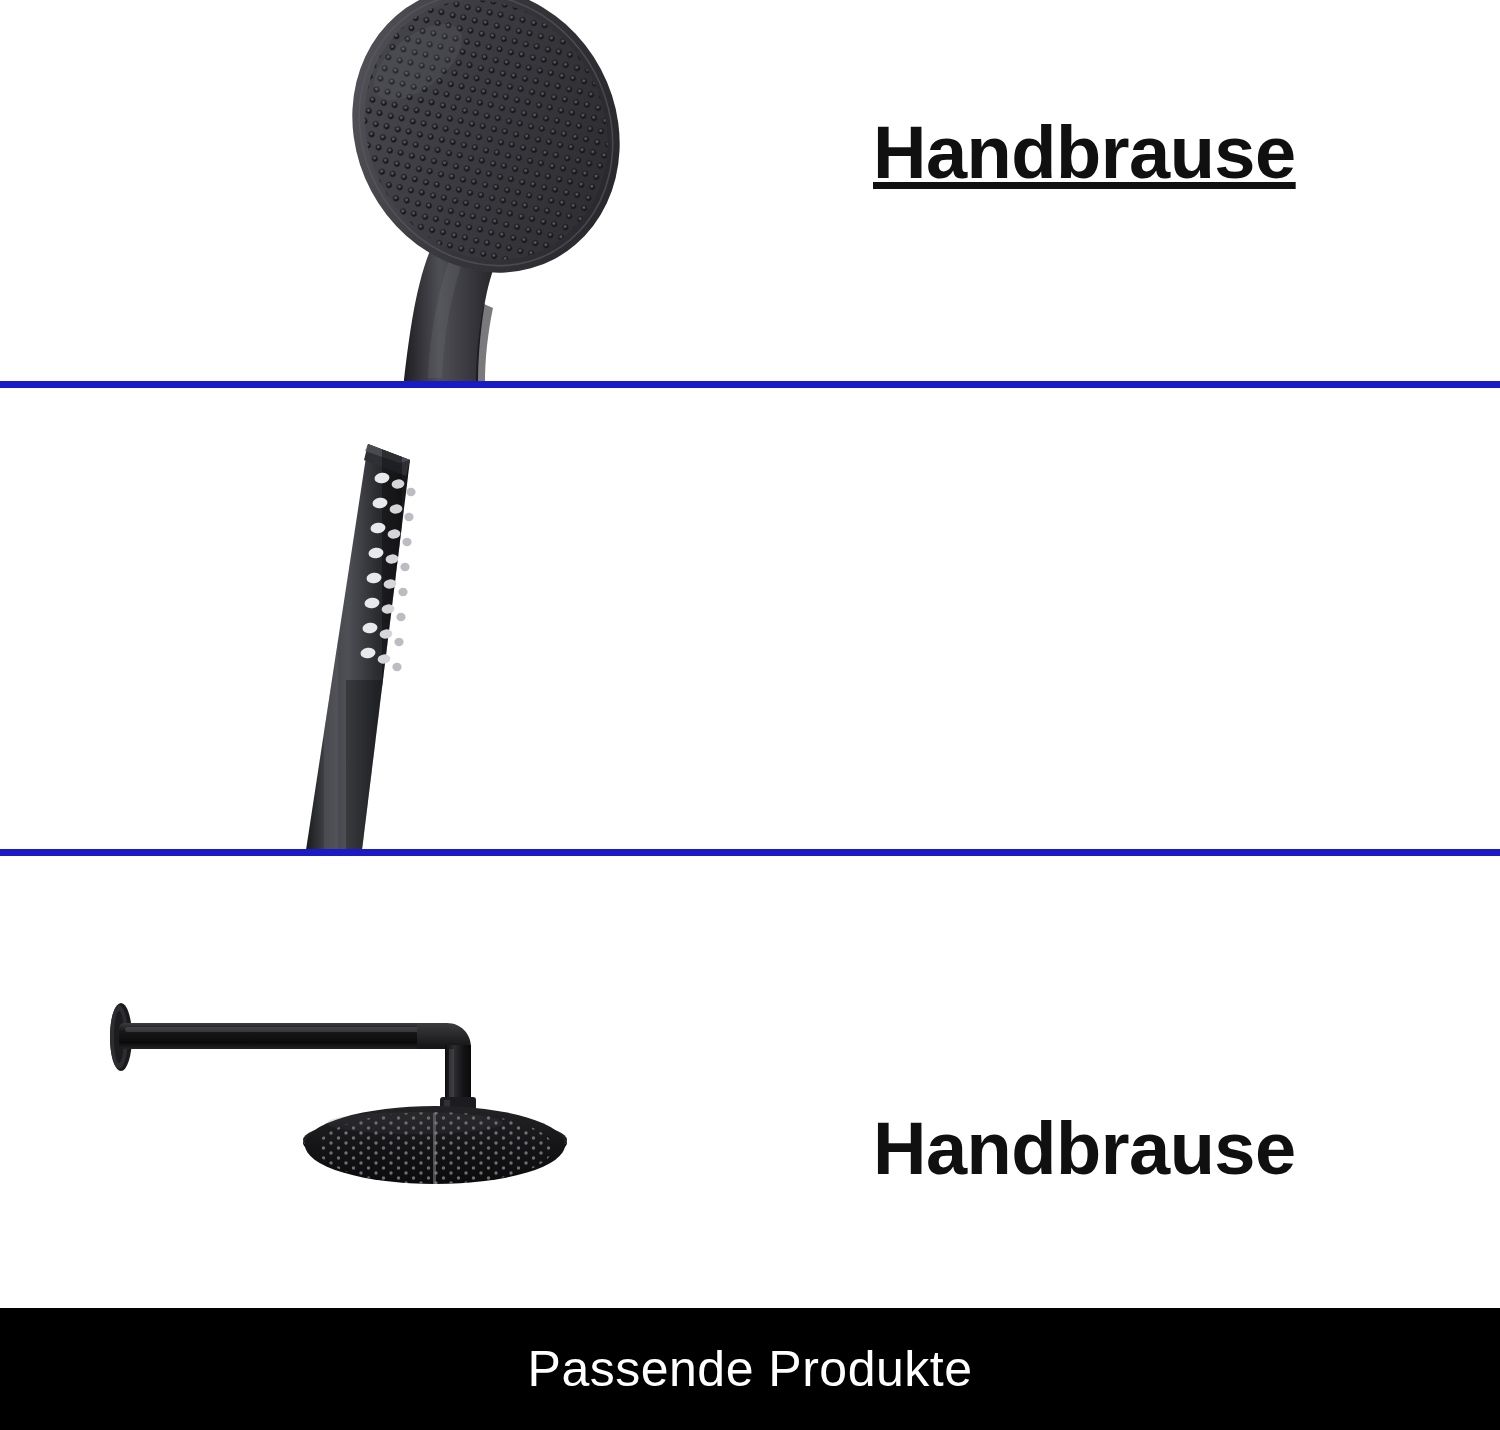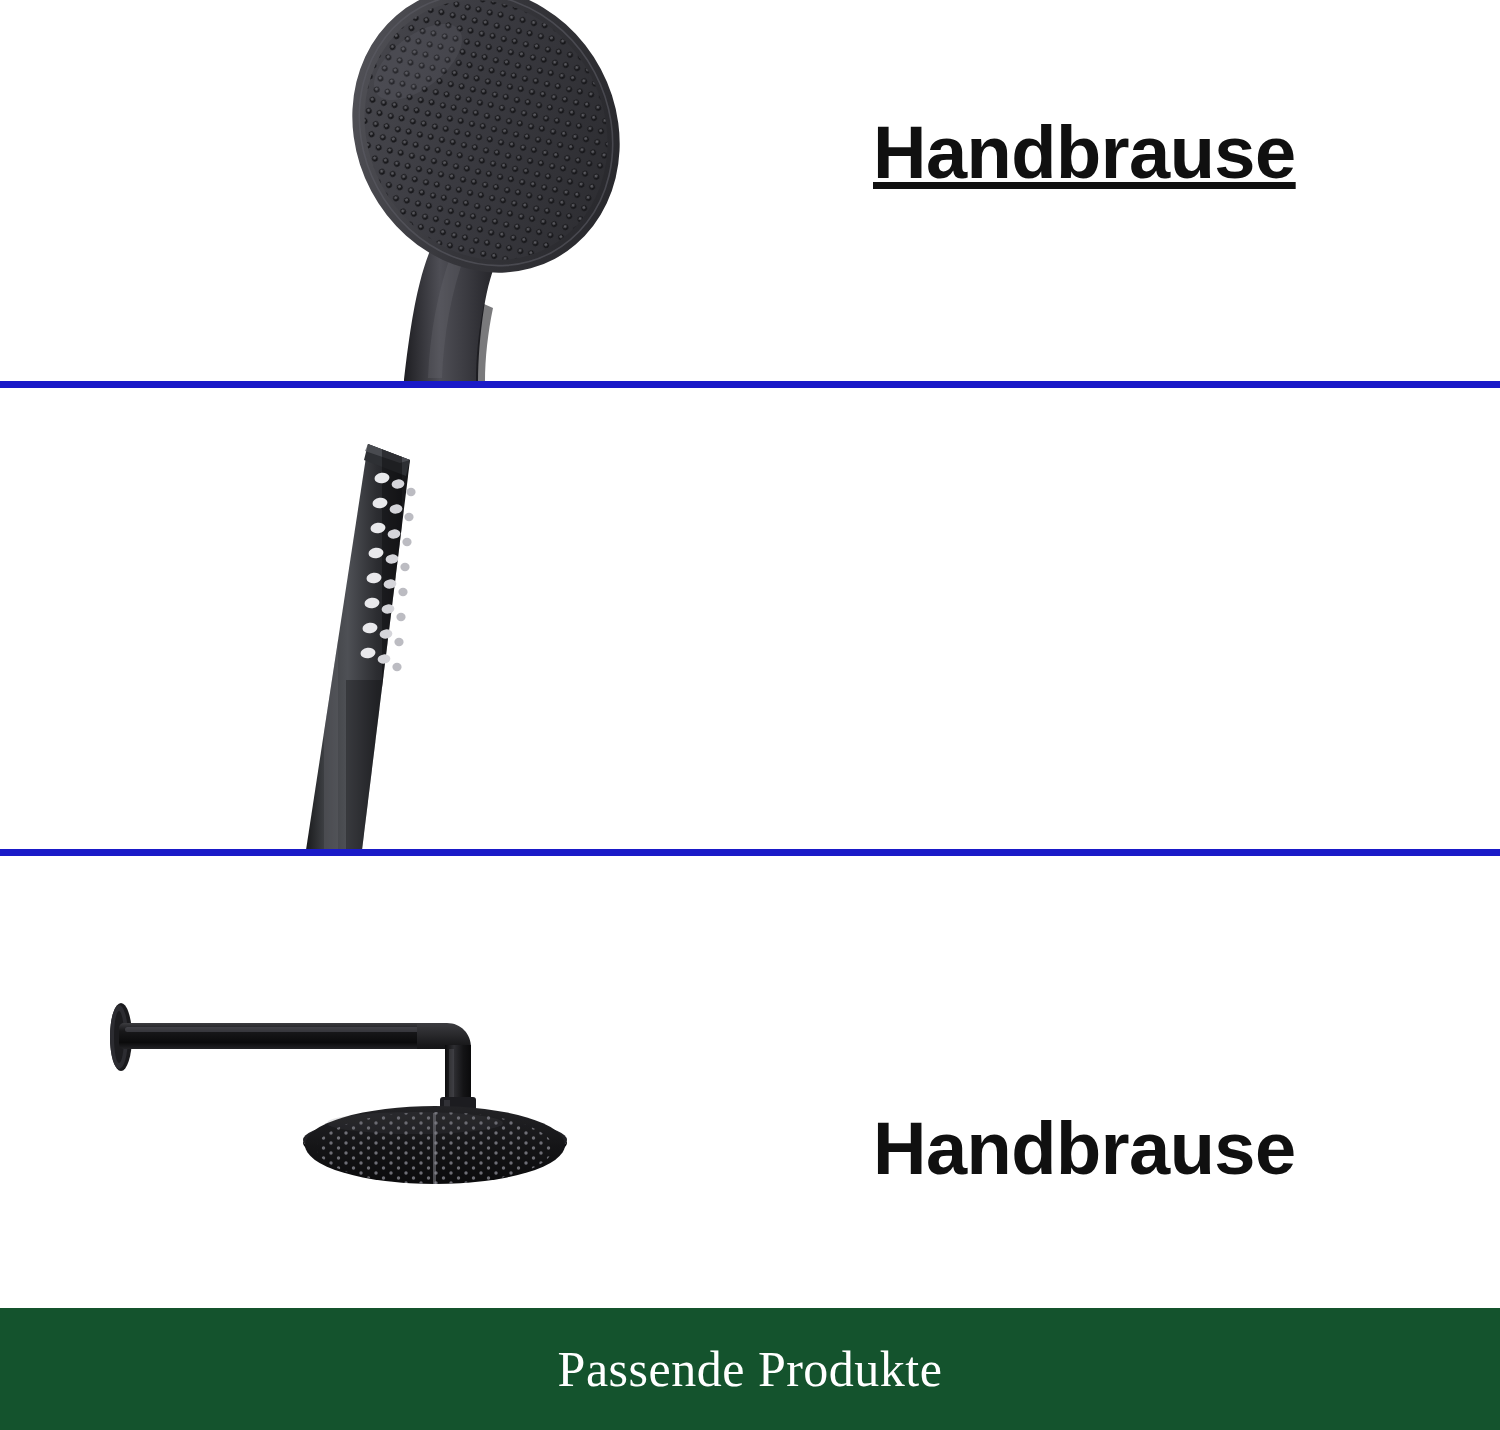--- a/index.html
+++ b/index.html
@@ -44,25 +44,24 @@
   .label.l2 { top: 607px; }
   .label.l3 { top: 1112px; }
 
   
   #footer-banner {
     position: absolute;
     left: 0;
     top: 1308px;
     width: 1500px;
     height: 122px;
-    background: #14532d;
+    background: #000000;
     display: flex;
     align-items: center;
     justify-content: center;
-    font-family: Liberation Serif, serif;
   }
   #footer-banner-text {
     color: #ffffff;
     font-size: 50px;
     font-weight: normal;
     letter-spacing: 0.5px;
     line-height: 1;
   }
 
   

